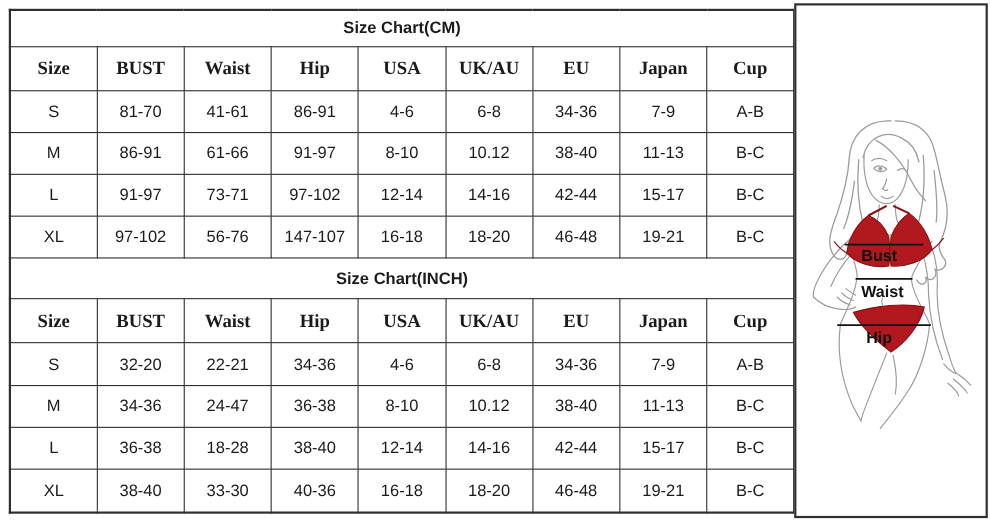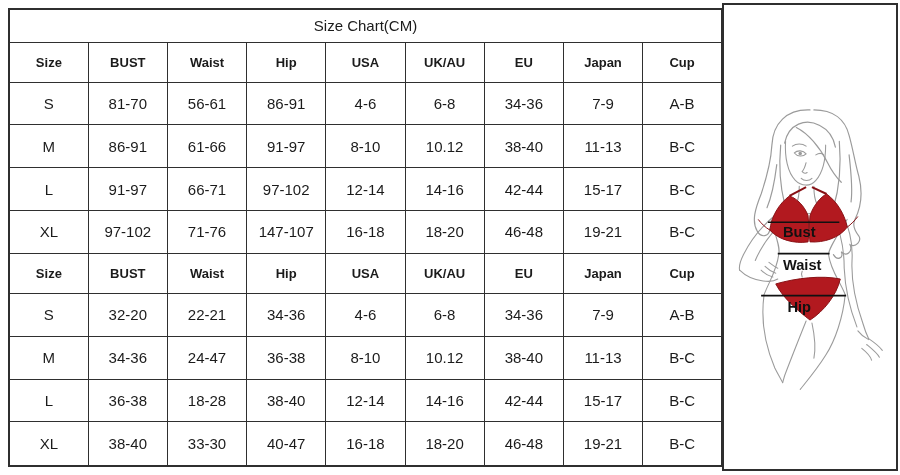--- a/index.html
+++ b/index.html
@@ -8,25 +8,25 @@
     font-family:"Liberation Sans",sans-serif;color:#1b1b1b;overflow:hidden;
   }
   table.size-chart{
     position:absolute;left:8px;top:8px;width:715px;height:459px;
     border-collapse:collapse;table-layout:fixed;border:2px solid #2f2f2f;
   }
   table.size-chart td{
     border:1px solid #2f2f2f;text-align:center;vertical-align:middle;
     padding:0;font-size:15px;white-space:nowrap;overflow:hidden;
   }
-  td.title-cell{font-weight:400;font-size:17px;}
+  td.title-cell{font-weight:700;font-size:17px;}
   tr.title-row{height:33px;}
   tr.title-row2{height:37px;}
   tr.head-row{height:40px;}
-  table.size-chart td.head{font-weight:700;font-size:13px;}
+  table.size-chart td.head{font-weight:700;font-size:17px;font-family:Liberation Serif, serif;}
   .fig-panel{
     position:absolute;left:722px;top:3px;width:176px;height:468px;
     border:2px solid #2f2f2f;box-sizing:border-box;background:#ffffff;
   }
   .fig-panel svg{display:block;width:100%;height:100%;}
   .fig-label{font-family:"Liberation Sans",sans-serif;font-size:15px;font-weight:700;}
 </style>
 </head>
 <body>
 
@@ -55,21 +55,21 @@
           <td class="head">Hip</td>
           <td class="head">USA</td>
           <td class="head">UK/AU</td>
           <td class="head">EU</td>
           <td class="head">Japan</td>
           <td class="head">Cup</td>
         </tr>
       <tr>
           <td class="cell">S</td>
           <td class="cell">81-70</td>
-          <td class="cell">56-61</td>
+          <td class="cell">41-61</td>
           <td class="cell">86-91</td>
           <td class="cell">4-6</td>
           <td class="cell">6-8</td>
           <td class="cell">34-36</td>
           <td class="cell">7-9</td>
           <td class="cell">A-B</td>
         </tr>
         <tr>
           <td class="cell">M</td>
           <td class="cell">86-91</td>
@@ -77,40 +77,43 @@
           <td class="cell">91-97</td>
           <td class="cell">8-10</td>
           <td class="cell">10.12</td>
           <td class="cell">38-40</td>
           <td class="cell">11-13</td>
           <td class="cell">B-C</td>
         </tr>
         <tr>
           <td class="cell">L</td>
           <td class="cell">91-97</td>
-          <td class="cell">66-71</td>
+          <td class="cell">73-71</td>
           <td class="cell">97-102</td>
           <td class="cell">12-14</td>
           <td class="cell">14-16</td>
           <td class="cell">42-44</td>
           <td class="cell">15-17</td>
           <td class="cell">B-C</td>
         </tr>
         <tr>
           <td class="cell">XL</td>
           <td class="cell">97-102</td>
-          <td class="cell">71-76</td>
+          <td class="cell">56-76</td>
           <td class="cell">147-107</td>
           <td class="cell">16-18</td>
           <td class="cell">18-20</td>
           <td class="cell">46-48</td>
           <td class="cell">19-21</td>
           <td class="cell">B-C</td>
         </tr>
 
+      <tr class="title-row2">
+        <td class="title-cell" colspan="9">Size Chart(INCH)</td>
+      </tr>
       <tr class="head-row">
           <td class="head">Size</td>
           <td class="head">BUST</td>
           <td class="head">Waist</td>
           <td class="head">Hip</td>
           <td class="head">USA</td>
           <td class="head">UK/AU</td>
           <td class="head">EU</td>
           <td class="head">Japan</td>
           <td class="head">Cup</td>
@@ -145,21 +148,21 @@
           <td class="cell">12-14</td>
           <td class="cell">14-16</td>
           <td class="cell">42-44</td>
           <td class="cell">15-17</td>
           <td class="cell">B-C</td>
         </tr>
         <tr>
           <td class="cell">XL</td>
           <td class="cell">38-40</td>
           <td class="cell">33-30</td>
-          <td class="cell">40-47</td>
+          <td class="cell">40-36</td>
           <td class="cell">16-18</td>
           <td class="cell">18-20</td>
           <td class="cell">46-48</td>
           <td class="cell">19-21</td>
           <td class="cell">B-C</td>
         </tr>
     </tbody>
   </table>
 
   <div class="fig-panel">

